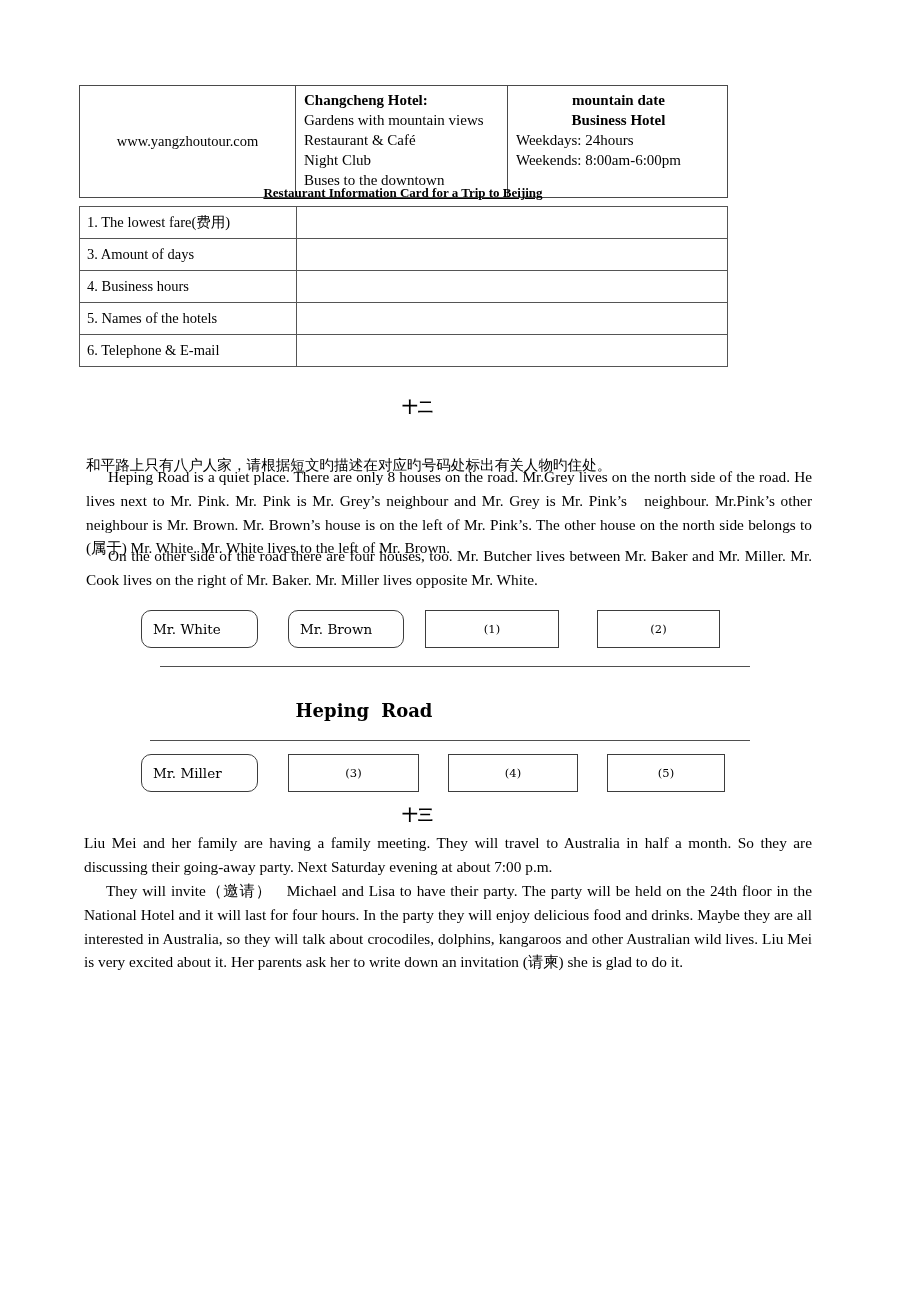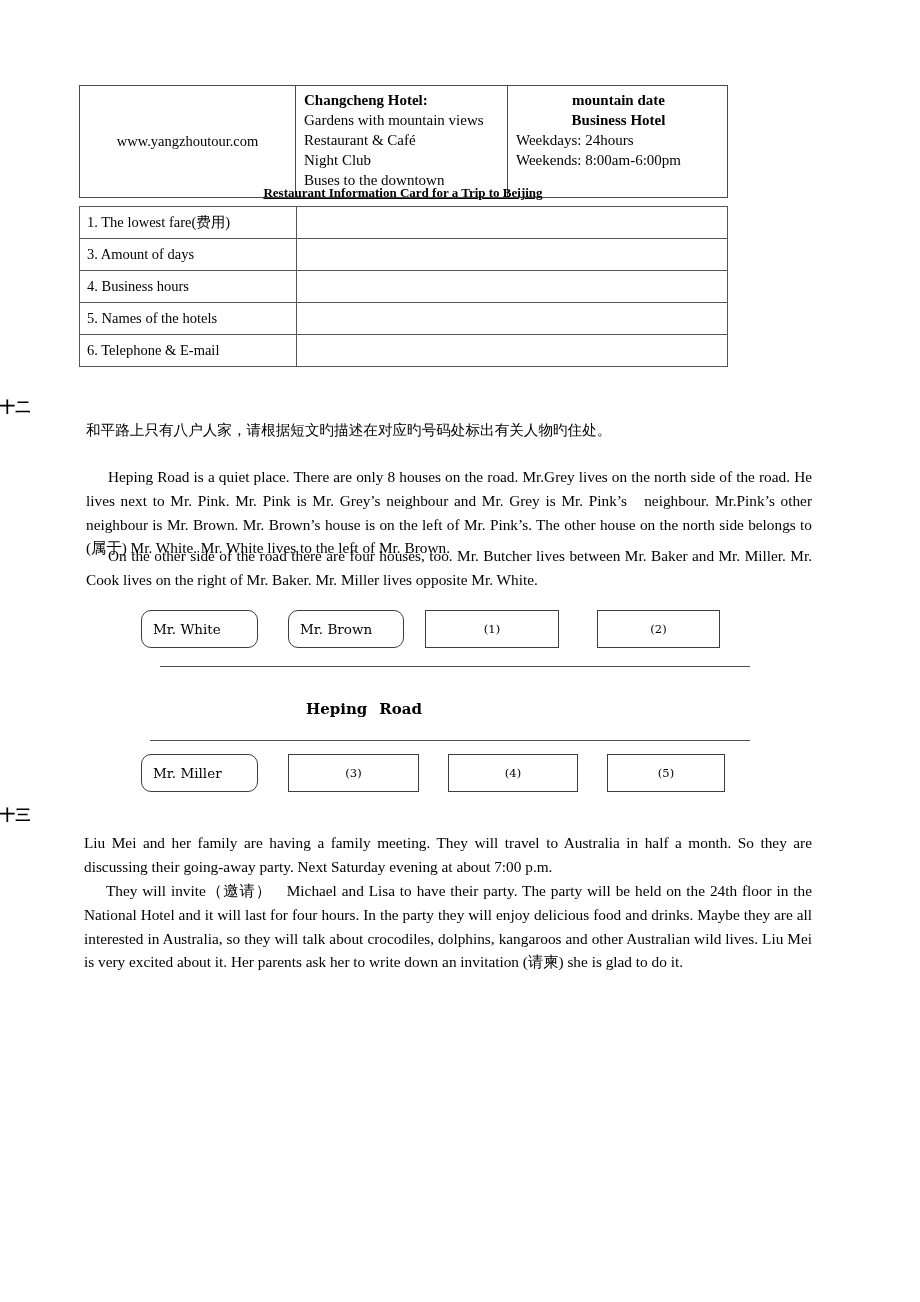--- a/index.html
+++ b/index.html
@@ -80,38 +80,38 @@
     padding: 2px 4px 2px 7px;
     vertical-align: middle;
   }
   .card-table td.lab { width: 217px; }
   .card-table td.val { width: 431px; }
 
   
   .sec-num {
     position: absolute;
     width: 836px;
-    text-align: left;
+    text-align: center;
     font-weight: bold;
     font-size: 15px;
     letter-spacing: 0.5px;
     font-family: "DejaVu Sans", "Liberation Sans", sans-serif;
   }
   #sec12 { left: 0; top: 398px; }
   #sec13 { left: 0; top: 806px; }
 
   
   .para {
     position: absolute;
     font-size: 15.3px;
     line-height: 23.8px;
     text-align: justify;
     text-justify: inter-word;
   }
-  .para.cn { font-family: "DejaVu Sans", "Liberation Sans", sans-serif; font-size: 14.6px; }
+  .para.cn { font-family: "DejaVu Sans", "Liberation Sans", sans-serif; font-size: 14.6px; margin-top: 35px; }
   .indent { display: inline-block; width: 22px; }
 
   #p-cn     { left: 86px; top: 418px; width: 726px; }
   #p12a     { left: 86px; top: 448px; width: 726px; margin-top: 17px; }
   #p12b     { left: 86px; top: 544px; width: 726px; }
   #p13a     { left: 84px; top: 831px; width: 728px; }
   #p13b     { left: 84px; top: 879px; width: 728px; }
 
   
   .diagram { position: absolute; left: 0; top: 604px; width: 920px; height: 196px; }
@@ -148,21 +148,21 @@
   }
   #road-north { left: 160px; top: 62px;  width: 590px; }
   #road-south { left: 150px; top: 136px; width: 600px; }
 
   .road-label {
     position: absolute;
     left: 0; top: 96px;
     width: 728px;
     text-align: center;
     font-weight: bold;
-    font-size: 15px;
+    font-size: 18px;
     font-family: "DejaVu Serif", "Liberation Serif", serif;
   }
   .road-label .gap { display: inline-block; width: 12px; }
 </style>
 </head>
 <body>
 
 <div class="page">
 
   <table class="hotel-table">

